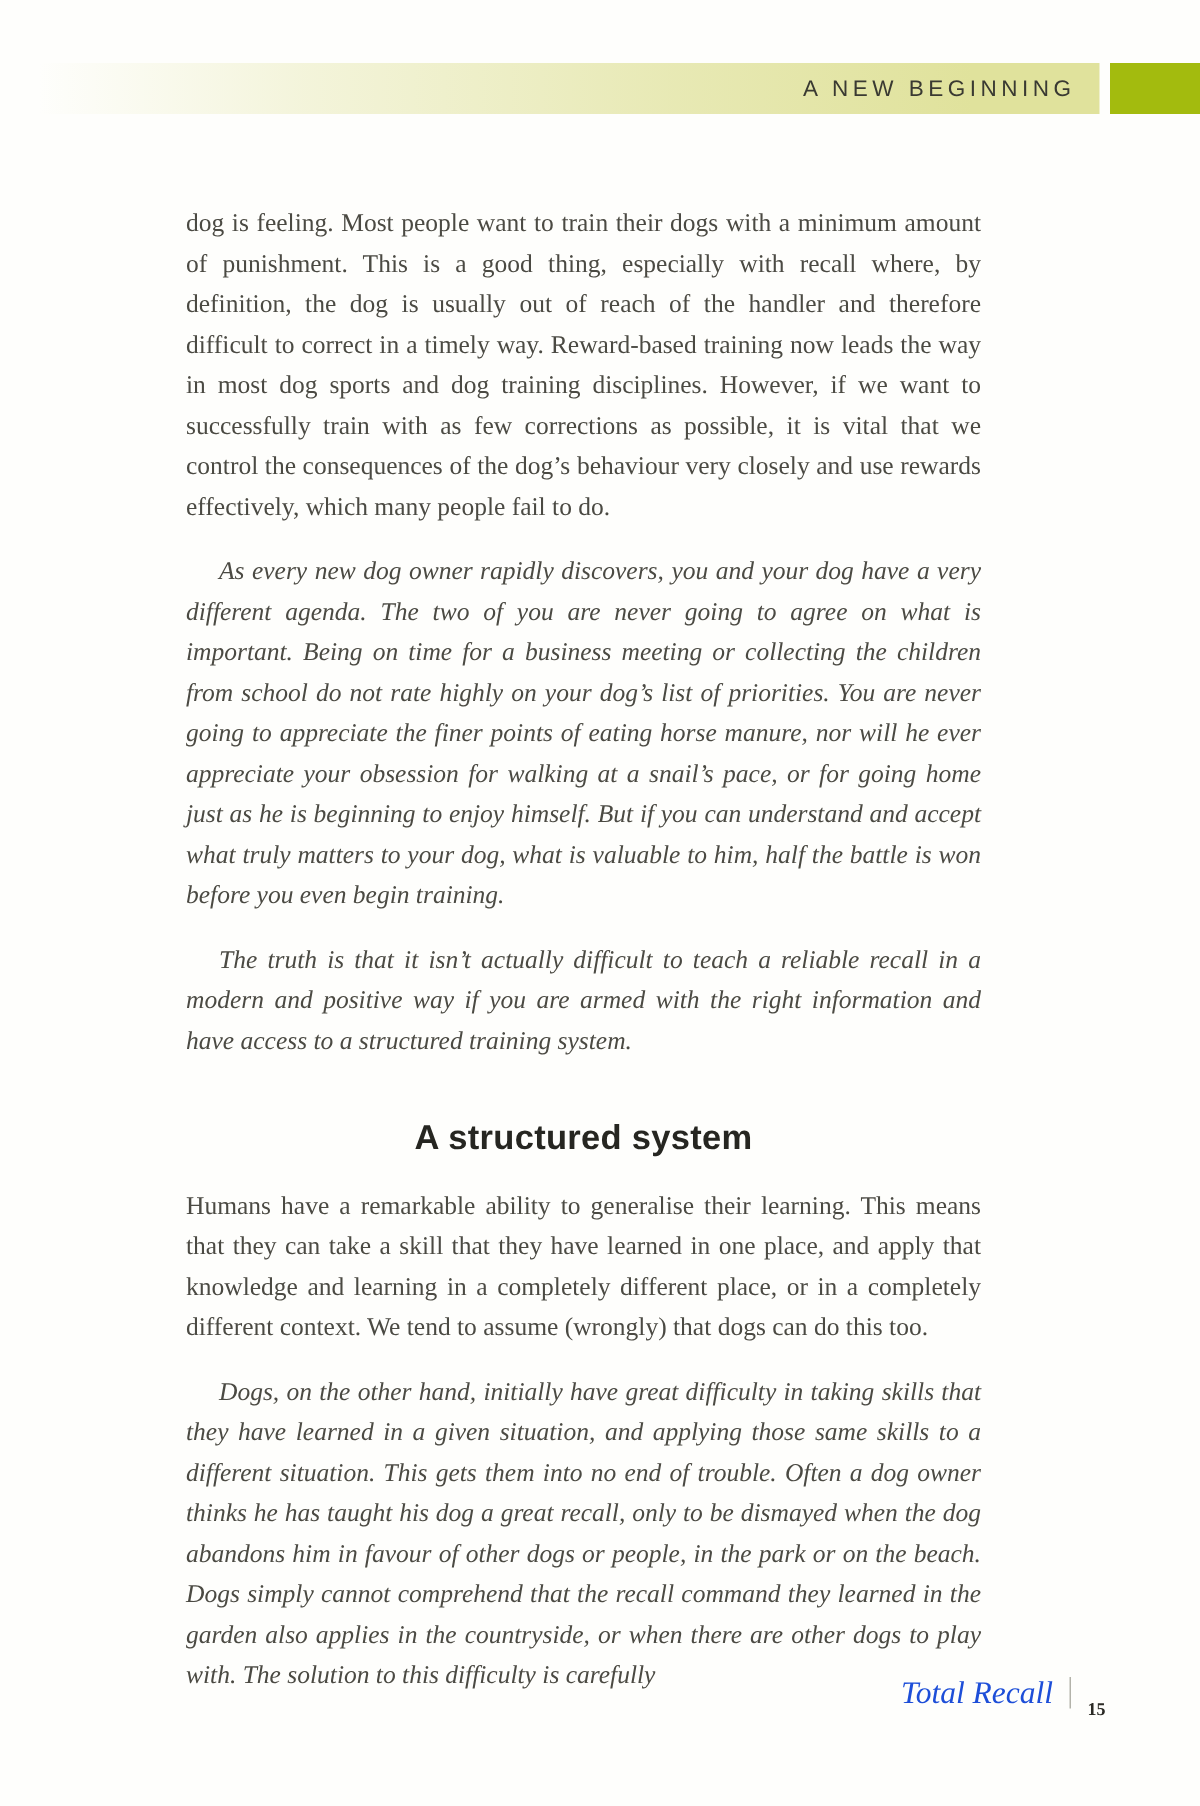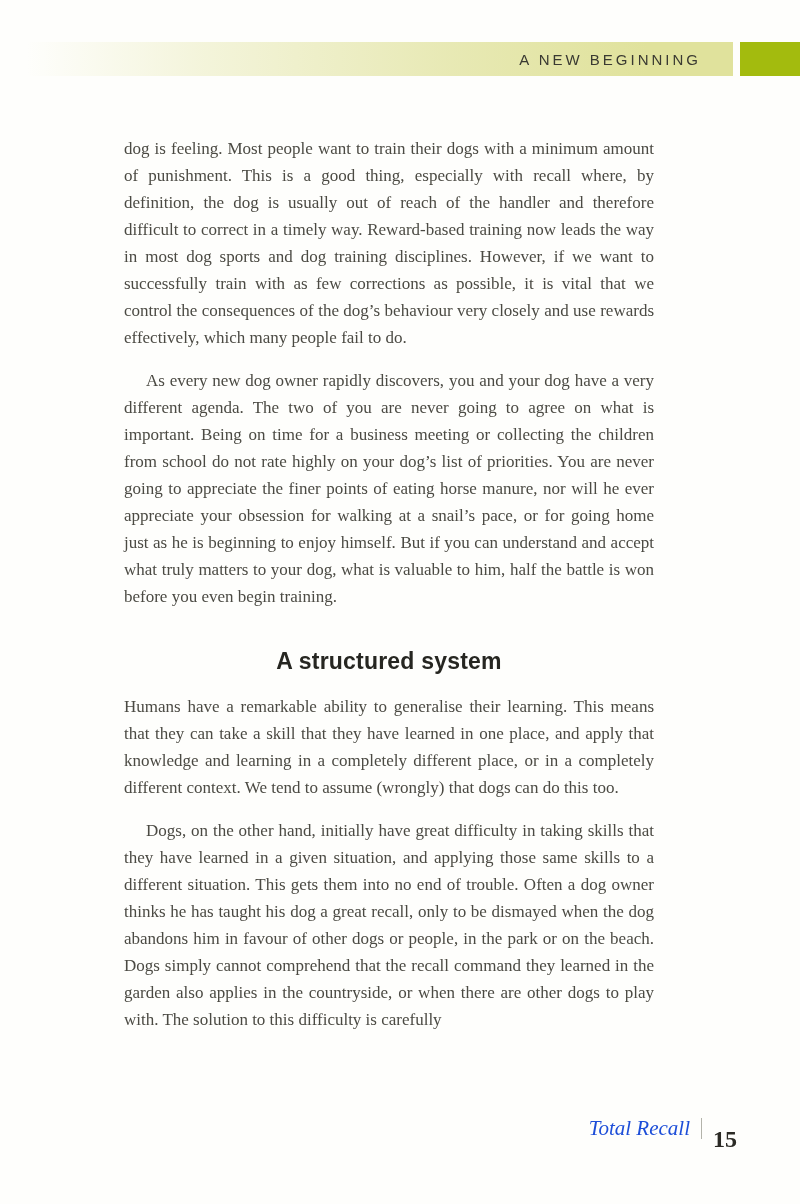--- a/index.html
+++ b/index.html
@@ -34,21 +34,21 @@
     width: 707px;
     height: 34px;
     background: linear-gradient(to right,
       rgba(224,226,156,0) 0%,
       rgba(224,226,156,0.35) 25%,
       rgba(224,226,156,0.75) 60%,
       #e0e29c 88%);
     display: flex;
     align-items: center;
     justify-content: flex-end;
-    padding-right: 32px;
+    padding-right: 16px;
     box-sizing: border-box;
   }
   .band-title {
     font-family: "Liberation Sans", sans-serif;
     font-size: 15px;
     letter-spacing: 3px;
     color: #3a3a32;
     white-space: nowrap;
   }
   .band-accent {
@@ -65,21 +65,21 @@
     position: absolute;
     left: 108px;
     top: 119px;
     width: 562px;
     text-align: justify;
     color: #4b4a43;
     font-size: 17px;
     line-height: 27px;
   }
   .para { margin: 16px; }
-  .para.indent { text-indent: 22px; }
+  .para.indent { text-indent: 22px; font-style: italic; }
   .section-heading {
     font-family: "Liberation Sans", sans-serif;
     font-size: 23px;
     font-weight: bold;
     color: #262621;
     text-align: center;
     margin: 37px 0 18px 0;
     line-height: 28px;
     letter-spacing: 0.2px;
   }
@@ -98,41 +98,42 @@
     font-size: 21px;
     color: #1d4ed8;
     font-style: italic;
   }
   .footer-divider {
     width: 1px;
     height: 21px;
     background: #b3b3aa;
   }
   .page-number {
-    font-size: 24px;
+    font-size: 12px;
     font-weight: bold;
     color: #2b2a25;
     margin-top: 22px;
   }
 </style>
 </head>
 <body>
 
 <div class="page">
 
   <div class="header-band">
     <div class="band-gradient">
       <span class="band-title">A NEW BEGINNING</span>
     </div>
     <div class="band-accent"></div>
   </div>
 
   <main class="body-text">
     <p class="para">dog is feeling. Most people want to train their dogs with a minimum amount of punishment. This is a good thing, especially with recall where, by definition, the dog is usually out of reach of the handler and therefore difficult to correct in a timely way. Reward-based training now leads the way in most dog sports and dog training disciplines. However, if we want to successfully train with as few corrections as possible, it is vital that we control the consequences of the dog’s behaviour very closely and use rewards effectively, which many people fail to do.</p>
     <p class="para indent">As every new dog owner rapidly discovers, you and your dog have a very different agenda. The two of you are never going to agree on what is important. Being on time for a business meeting or collecting the children from school do not rate highly on your dog’s list of priorities. You are never going to appreciate the finer points of eating horse manure, nor will he ever appreciate your obsession for walking at a snail’s pace, or for going home just as he is beginning to enjoy himself. But if you can understand and accept what truly matters to your dog, what is valuable to him, half the battle is won before you even begin training.</p>
+    <p class="para indent">The truth is that it isn’t actually difficult to teach a reliable recall in a modern and positive way if you are armed with the right information and have access to a structured training system.</p>
     <h2 class="section-heading">A structured system</h2>
     <p class="para">Humans have a remarkable ability to generalise their learning. This means that they can take a skill that they have learned in one place, and apply that knowledge and learning in a completely different place, or in a completely different context. We tend to assume (wrongly) that dogs can do this too.</p>
     <p class="para indent">Dogs, on the other hand, initially have great difficulty in taking skills that they have learned in a given situation, and applying those same skills to a different situation. This gets them into no end of trouble. Often a dog owner thinks he has taught his dog a great recall, only to be dismayed when the dog abandons him in favour of other dogs or people, in the park or on the beach. Dogs simply cannot comprehend that the recall command they learned in the garden also applies in the countryside, or when there are other dogs to play with. The solution to this difficulty is carefully</p>
   </main>
 
   <footer class="page-footer">
     <span class="book-title">Total Recall</span>
     <span class="footer-divider"></span>
     <span class="page-number">15</span>
   </footer>

